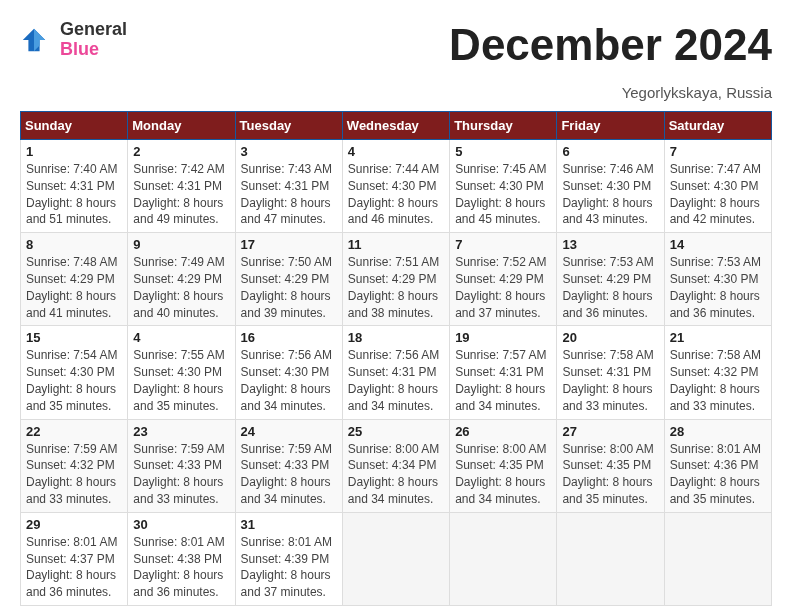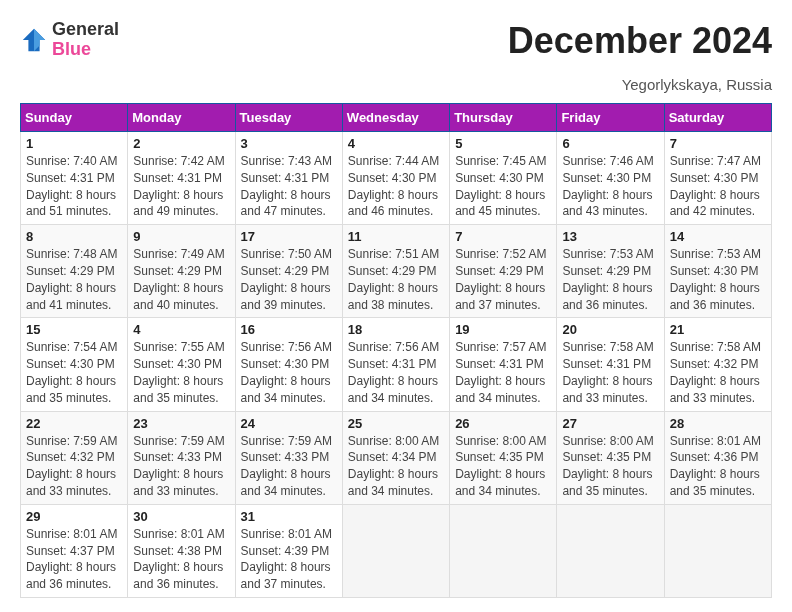--- a/index.html
+++ b/index.html
@@ -12,53 +12,53 @@
     }
     .header {
       display: flex;
       justify-content: space-between;
       align-items: flex-start;
       margin-bottom: 10px;
     }
     .logo {
       display: flex;
       align-items: center;
-      gap: 4px;
+      gap: 12px;
     }
     .logo-text {
       font-size: 18px;
       font-weight: bold;
       line-height: 1.1;
     }
     .logo-general { color: #333; }
     .logo-blue { color: #ec4899; }
     .logo-icon {
       width: 28px;
       height: 28px;
     }
     .title-block {
       text-align: right;
     }
     .month-title {
-      font-size: 36px;
+      font-size: 44px;
       font-weight: bold;
       color: #222;
     }
     .location {
       font-size: 15px;
       color: #555;
       margin-top: 14px;
     }
     .calendar {
       width: 100%;
       border-collapse: collapse;
       border: 1px solid #ccc;
     }
     .calendar th {
-      background-color: #a21caf;
+      background-color: #7f1d1d;
       color: #fff;
       font-size: 13px;
       font-weight: bold;
       padding: 6px 4px;
       text-align: left;
       border: 1px solid #1558a0;
     }
     .calendar td {
       vertical-align: top;
       padding: 4px 5px;

